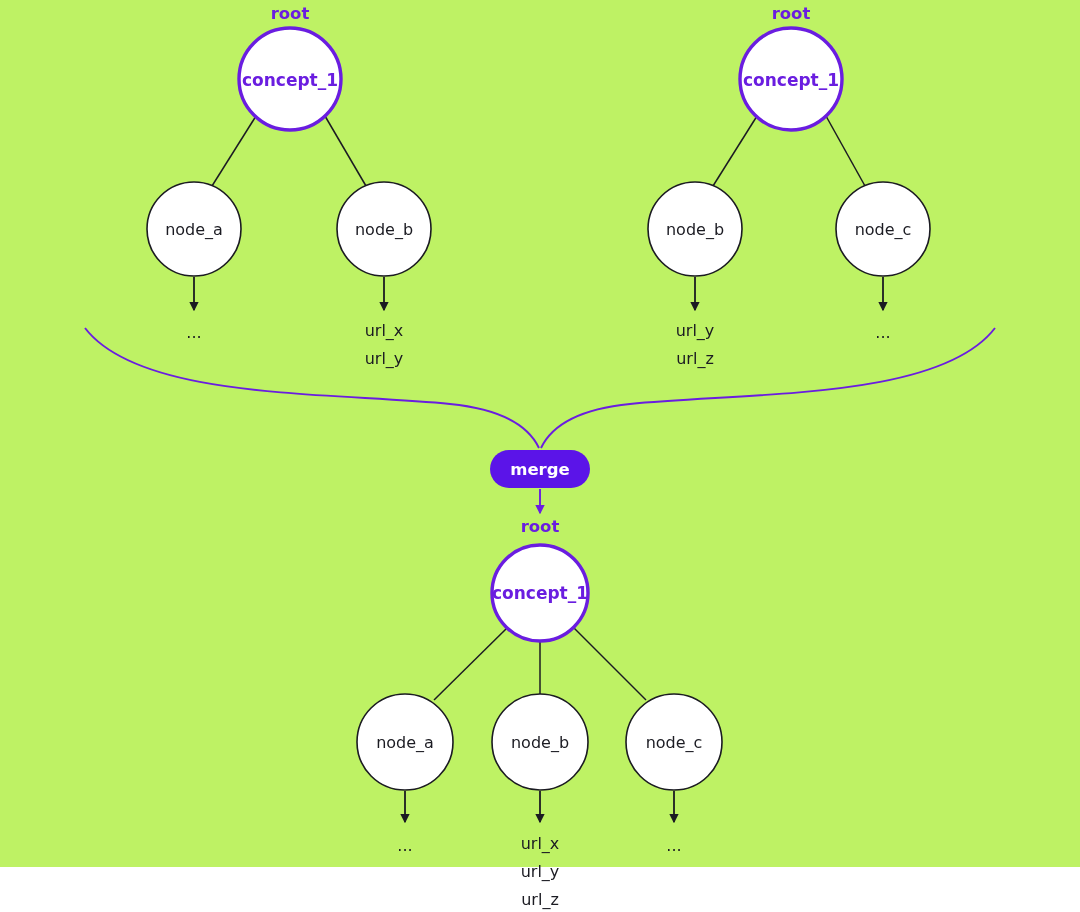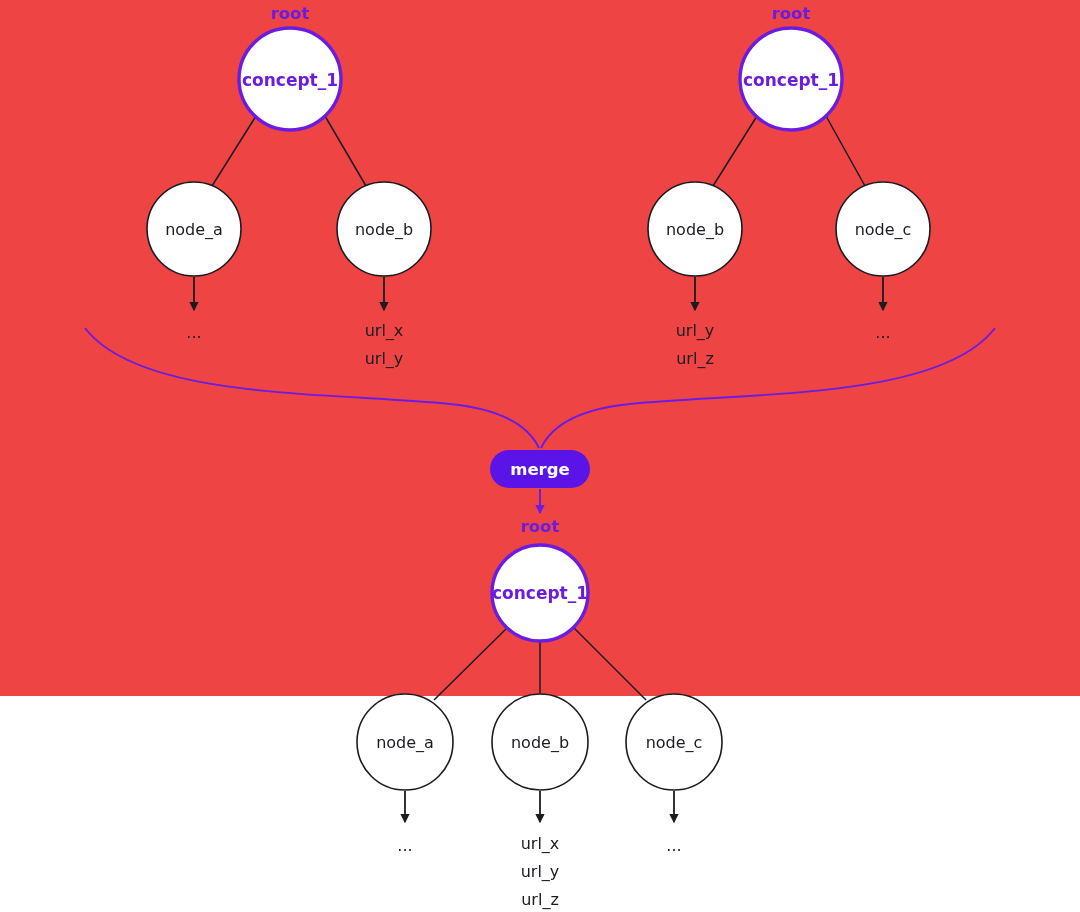--- a/index.html
+++ b/index.html
@@ -9,22 +9,22 @@
   }
   body {
     width: 1080px;
     height: 912px;
     font-family: "DejaVu Sans", "Liberation Sans", sans-serif;
     overflow: hidden;
   }
   #stage {
     position: relative;
     width: 1080px;
-    height: 696px;
-    background: #ef4444;
+    height: 867px;
+    background: #bef264;
   }
   #stage svg {
     position: absolute;
     left: 0;
     top: 0;
     width: 1080px;
     height: 912px;
   }
   .node-circle {
     fill: #ffffff;

